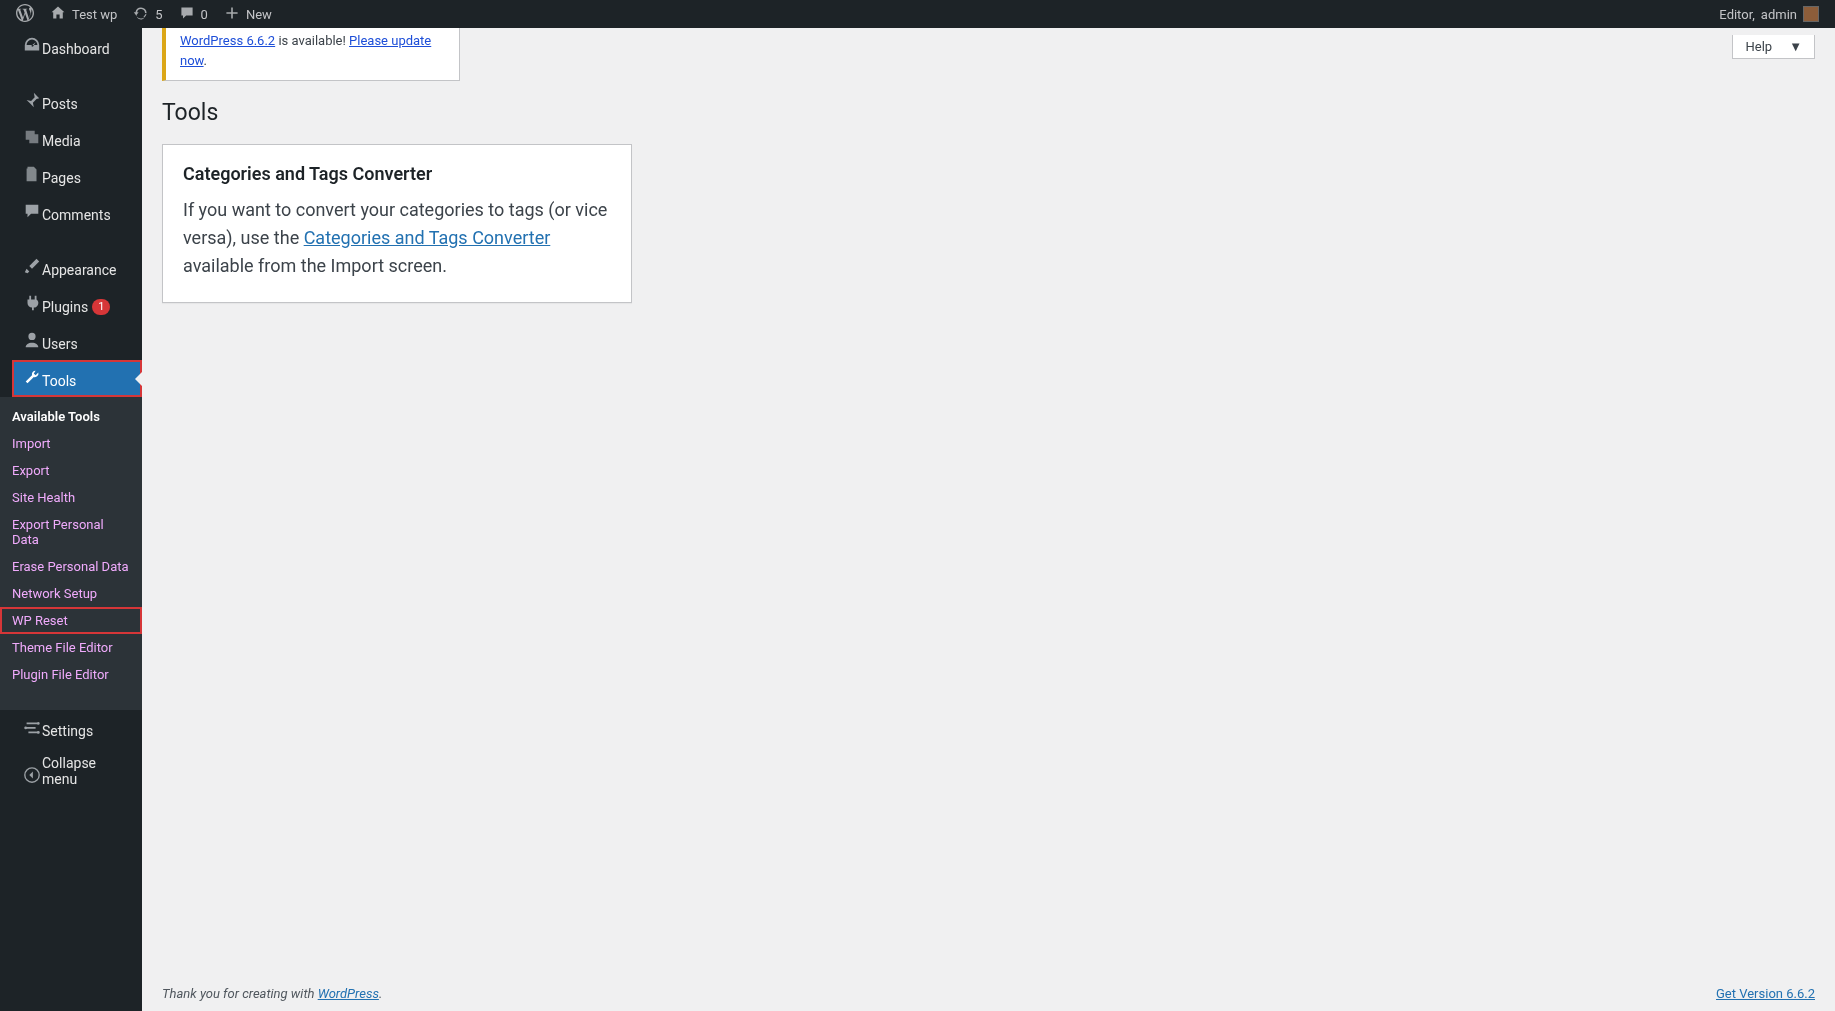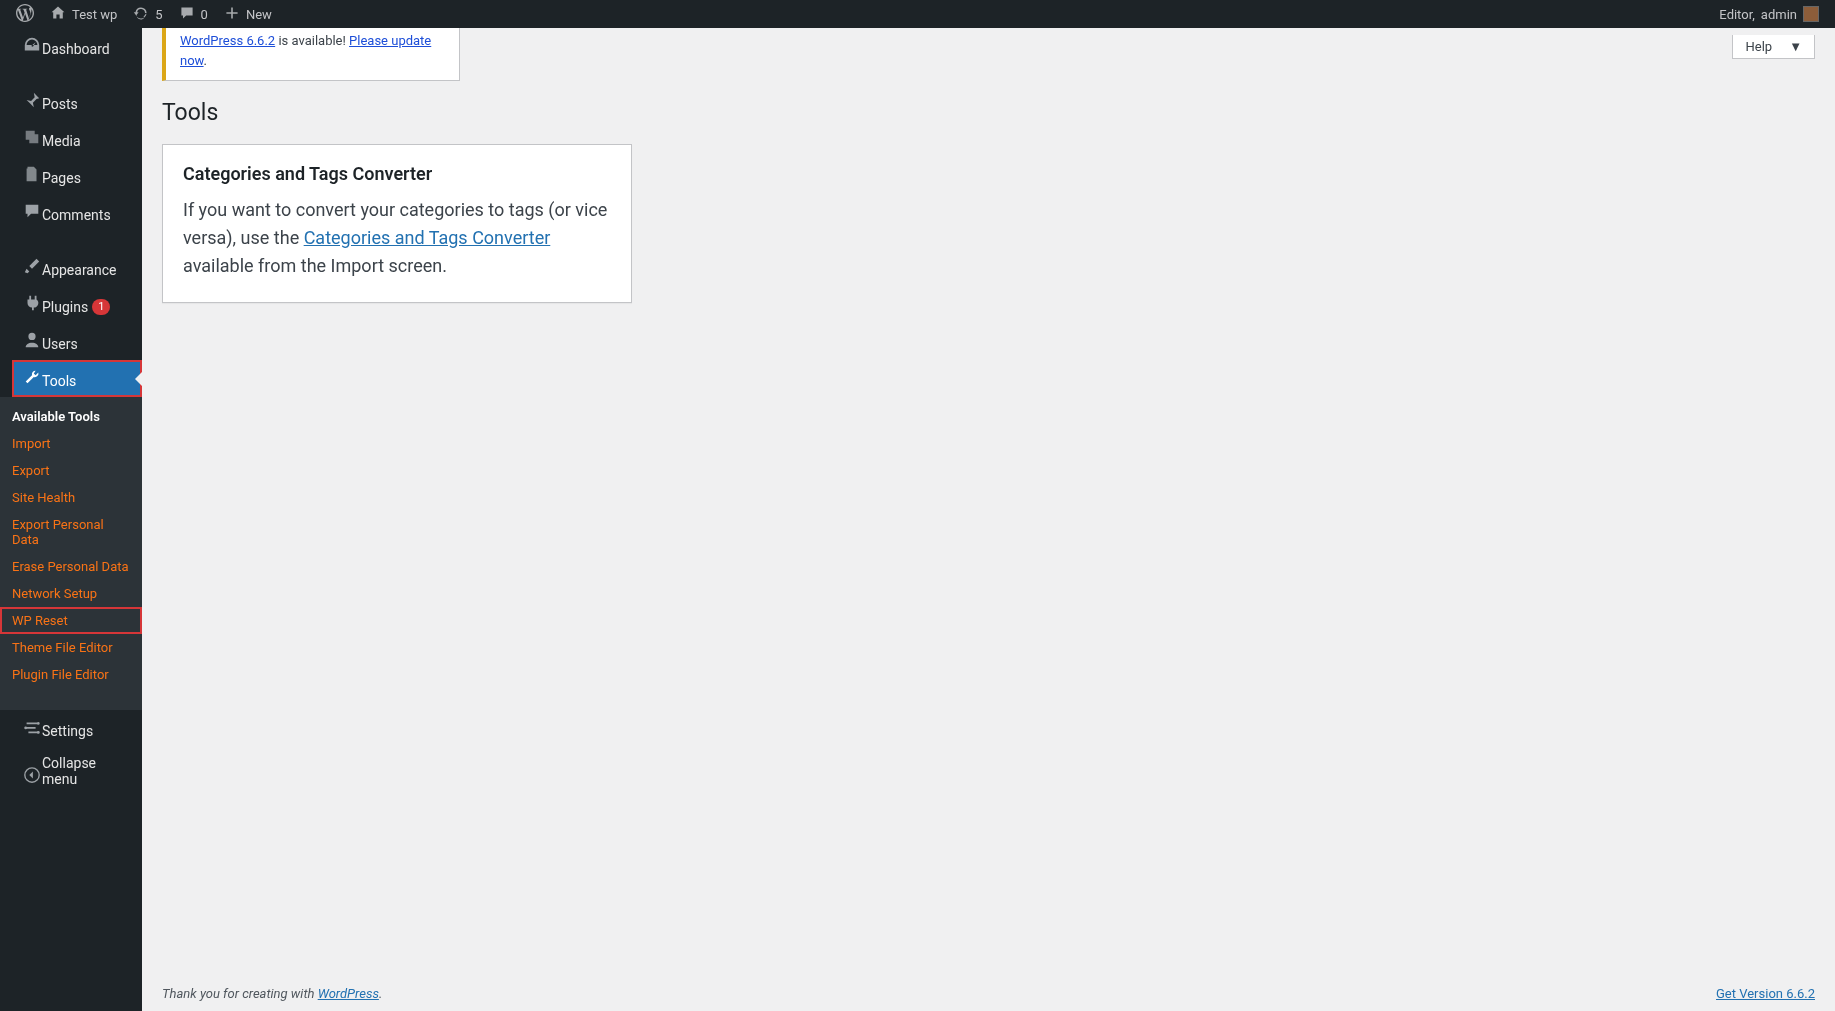--- a/index.html
+++ b/index.html
@@ -14,21 +14,21 @@
   
   .adminmenu { position:fixed; top:28px; left:0; bottom:0; width:142px; background:#1d2327; color:#c3c4c7; overflow:hidden; }
   .menu-item { display:flex; align-items:flex-end; padding:8px 10px; font-size:14px; cursor:pointer; color:#e5e5e5; position:relative;margin-left:12px; }
   .menu-item .icon { width:20px; text-align:center; color:#9ca1a6; flex:0 0 20px; }
   .menu-item.sep { height:18px; padding:0; cursor:default; }
   .menu-item.current { background:#2271b1; color:#fff; }
   .menu-item.current .icon { color:#fff; }
   .menu-item.current::after { content:""; position:absolute; right:-1px; top:50%; transform:translateY(-50%); border:8px solid transparent; border-right-color:#f0f0f1; }
   .badge { background:#d63638; color:#fff; border-radius:9px; font-size:11px; padding:0 6px; line-height:16px; margin-left:4px; }
   .submenu { background:#2c3338; padding:6px 0 22px; }
-  .sub-item { padding:6px 12px; font-size:13px; color:#f97316; cursor:pointer; }
+  .sub-item { padding:6px 12px; font-size:13px; color:#f0abfc; cursor:pointer; }
   .sub-item.current { color:#fff; font-weight:600; }
   .highlight-box { outline:2px solid #d63638; outline-offset:-2px; }
 
   
   .wrap { margin-left:142px; padding:12px 20px 60px; }
   .help-tab { position:absolute; top:35px; right:20px; background:#fff; border:1px solid #c3c4c7; border-top:none; padding:4px 12px; font-size:13px; cursor:pointer; display:flex; align-items:center; gap:17px; }
   .notice { background:#fff; border:1px solid #c3c4c7; border-left:4px solid #dba617; padding:10px 14px; margin:8px 0 18px; max-width:298px; font-size:13px; line-height:1.5; }
   .notice a { color:#1d4ed8; }
   h1.page-title { font-size:23px; font-weight:400; color:#1d2327; margin:2px 0 18px; }
   .card { background:#fff; border:1px solid #c3c4c7; box-shadow:0 1px 1px rgba(0,0,0,.04); padding:18px 20px 22px; max-width:470px; }

